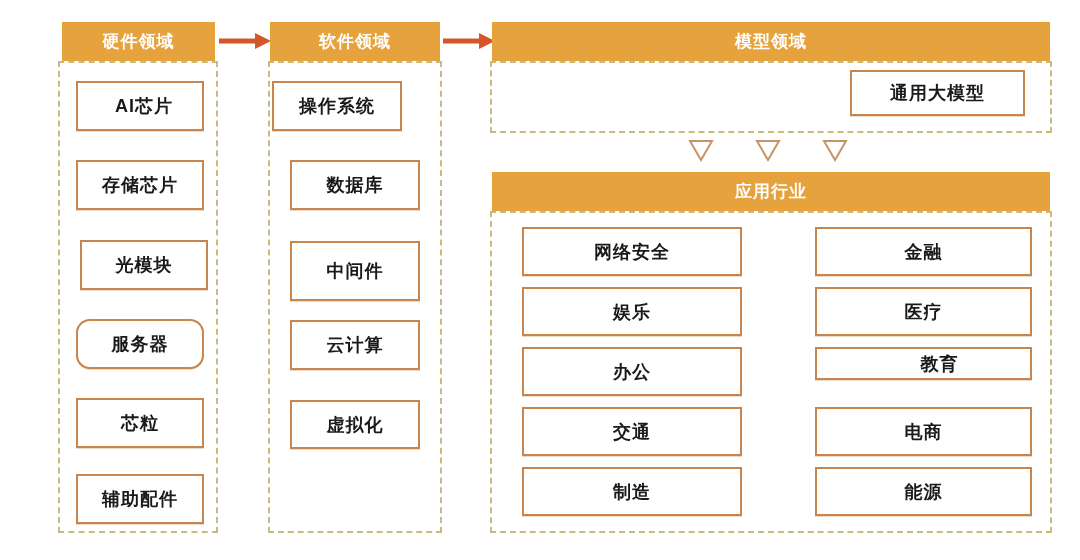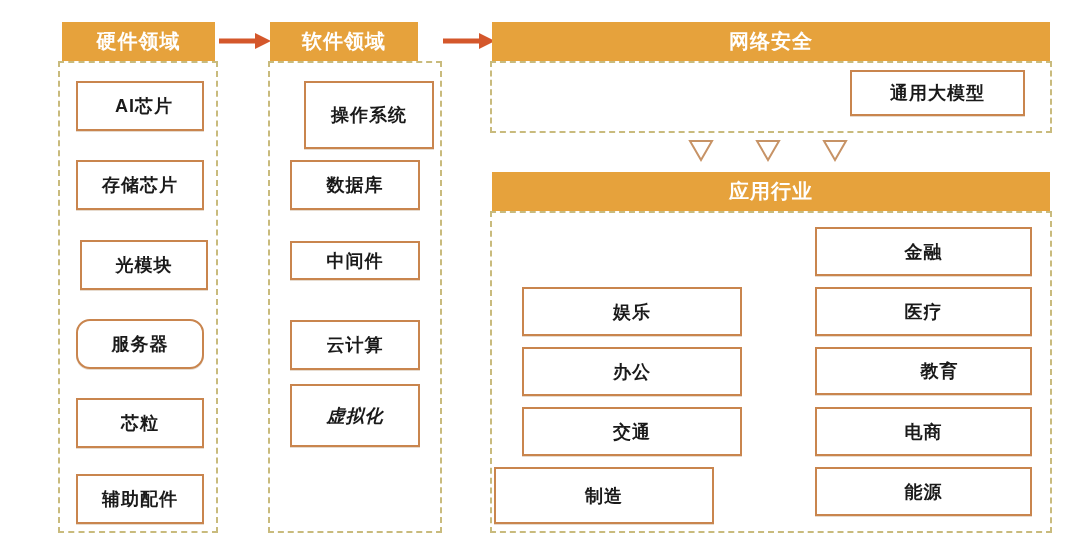--- a/index.html
+++ b/index.html
@@ -2,21 +2,21 @@
 <html><head>
 <meta charset="utf-8">
 <style>
   html,body{margin:0;padding:0;background:#ffffff;}
   .canvas{
     position:relative;width:1080px;height:560px;background:#ffffff;
     font-family:"Liberation Sans","DejaVu Sans",sans-serif;overflow:hidden;
   }
   .hdr{
     position:absolute;background:#E6A23C;color:#ffffff;
-    font-weight:bold;font-size:20px;display:flex;align-items:center;justify-content:center;
+    font-weight:bold;font-size:17px;display:flex;align-items:center;justify-content:center;
     letter-spacing:1px;
   }
   .dashed{
     position:absolute;border:2px dashed #C9BB7D;background:#ffffff;box-sizing:border-box;
   }
   .ibox{
     position:absolute;background:#ffffff;border:2px solid #C9854E;box-sizing:border-box;
     display:flex;align-items:center;justify-content:center;
     font-weight:bold;font-size:18px;color:#1A1A1A;letter-spacing:1px;
     box-shadow:0 1px 0 rgba(160,110,60,0.25);
@@ -36,54 +36,55 @@
   <div class="ibox" style="left:80px;top:240px;width:128px;height:50px;">光模块</div>
   <div class="ibox" style="left:76px;top:319px;width:128px;height:50px;border-radius:14px;">服务器</div>
   <div class="ibox" style="left:76px;top:398px;width:128px;height:50px;">芯粒</div>
   <div class="ibox" style="left:76px;top:474px;width:128px;height:50px;">辅助配件</div>
 
   <svg class="arrow" style="left:219px;top:32px;" width="52" height="18">
     <line x1="0" y1="9" x2="38" y2="9" stroke="#D4572B" stroke-width="5"></line>
     <polygon points="36,1 52,9 36,17" fill="#D4572B"></polygon>
   </svg>
 
-  <div class="hdr" style="left:270px;top:22px;width:148px;height:39px;">软件领域</div>
+  <div class="hdr" style="left:270px;top:22px;width:170px;height:39px;">软件领域</div>
   <div class="dashed" style="left:268px;top:61px;width:174px;height:472px;"></div>
-  <div class="ibox" style="left:304px;top:81px;width:130px;height:68px;text-align:right;">操作系统</div>
+  <div class="ibox" style="left:272px;top:81px;width:130px;height:50px;text-align:right;">操作系统</div>
   <div class="ibox" style="left:290px;top:160px;width:130px;height:50px;">数据库</div>
-  <div class="ibox" style="left:290px;top:241px;width:130px;height:39px;">中间件</div>
+  <div class="ibox" style="left:290px;top:241px;width:130px;height:60px;">中间件</div>
   <div class="ibox" style="left:290px;top:320px;width:130px;height:50px;">云计算</div>
-  <div class="ibox" style="left:290px;top:384px;width:130px;height:63px;font-style:italic;">虚拟化</div>
+  <div class="ibox" style="left:290px;top:400px;width:130px;height:49px;">虚拟化</div>
 
   <svg class="arrow" style="left:443px;top:32px;" width="52" height="18">
     <line x1="0" y1="9" x2="38" y2="9" stroke="#D4572B" stroke-width="5"></line>
     <polygon points="36,1 52,9 36,17" fill="#D4572B"></polygon>
   </svg>
 
-  <div class="hdr" style="left:492px;top:22px;width:558px;height:39px;">网络安全</div>
+  <div class="hdr" style="left:492px;top:22px;width:558px;height:39px;">模型领域</div>
   <div class="dashed" style="left:490px;top:61px;width:562px;height:72px;"></div>
   <div class="ibox" style="left:850px;top:70px;width:175px;height:46px;">通用大模型</div>
 
   <svg class="tri" style="left:688px;top:139px;" width="26" height="24">
     <polygon points="2,2 24,2 13,21" fill="#ffffff" stroke="#C79366" stroke-width="2"></polygon>
   </svg>
   <svg class="tri" style="left:755px;top:139px;" width="26" height="24">
     <polygon points="2,2 24,2 13,21" fill="#ffffff" stroke="#C79366" stroke-width="2"></polygon>
   </svg>
   <svg class="tri" style="left:822px;top:139px;" width="26" height="24">
     <polygon points="2,2 24,2 13,21" fill="#ffffff" stroke="#C79366" stroke-width="2"></polygon>
   </svg>
 
   <div class="hdr" style="left:492px;top:172px;width:558px;height:39px;">应用行业</div>
   <div class="dashed" style="left:490px;top:211px;width:562px;height:322px;"></div>
 
+  <div class="ibox" style="left:522px;top:227px;width:220px;height:49px;">网络安全</div>
   <div class="ibox" style="left:522px;top:287px;width:220px;height:49px;">娱乐</div>
   <div class="ibox" style="left:522px;top:407px;width:220px;height:49px;">交通</div>
   <div class="ibox" style="left:522px;top:347px;width:220px;height:49px;">办公</div>
-  <div class="ibox" style="left:494px;top:467px;width:220px;height:57px;">制造</div>
+  <div class="ibox" style="left:522px;top:467px;width:220px;height:49px;">制造</div>
 
   <div class="ibox" style="left:815px;top:227px;width:217px;height:49px;">金融</div>
   <div class="ibox" style="left:815px;top:287px;width:217px;height:49px;">医疗</div>
-  <div class="ibox" style="left:815px;top:347px;width:217px;height:48px;padding-left:32px;">教育</div>
+  <div class="ibox" style="left:815px;top:347px;width:217px;height:33px;padding-left:32px;">教育</div>
   <div class="ibox" style="left:815px;top:407px;width:217px;height:49px;">电商</div>
   <div class="ibox" style="left:815px;top:467px;width:217px;height:49px;">能源</div>
 
 </div>
 
 </body></html>

